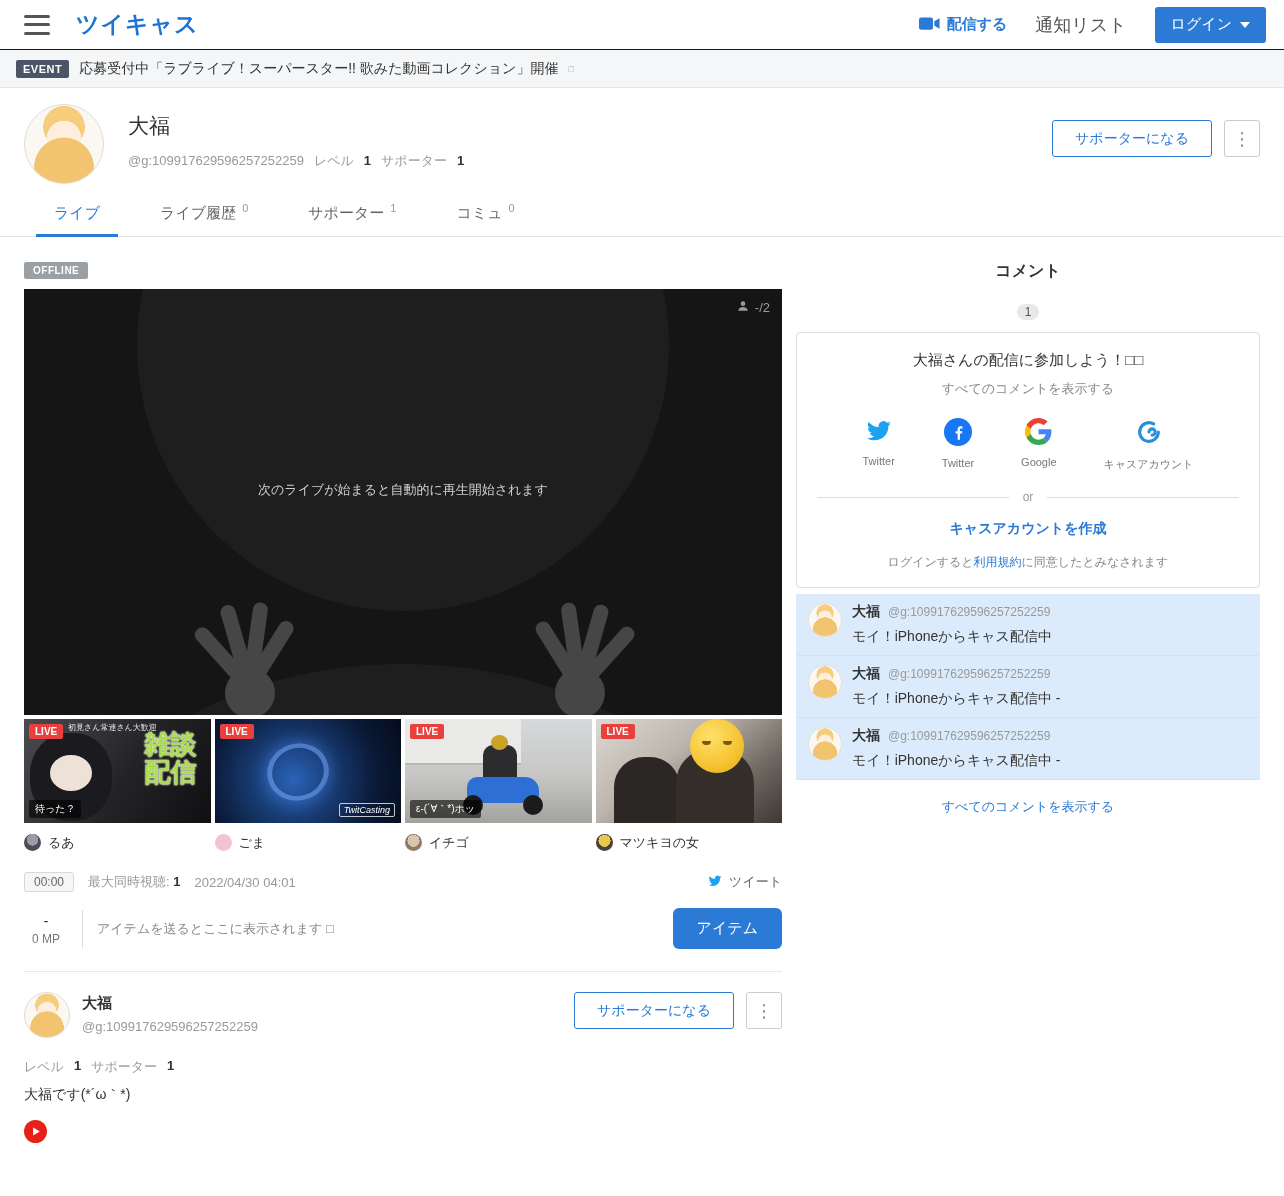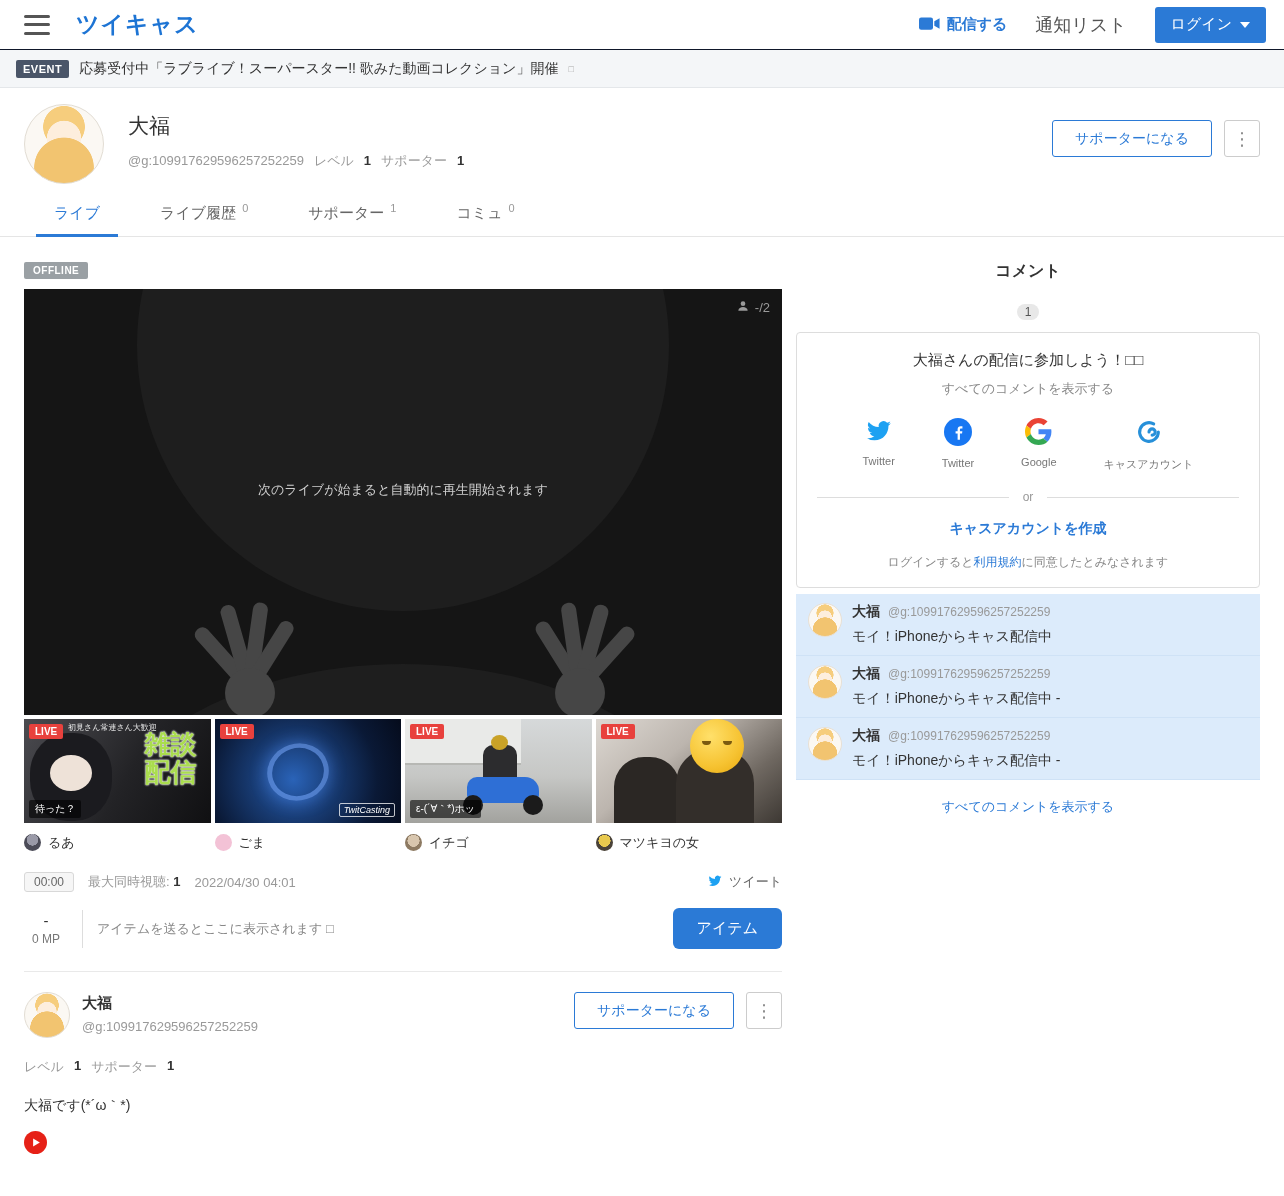--- a/index.html
+++ b/index.html
@@ -133,21 +133,21 @@
       radial-gradient(circle at 50% 80%, #f2c470 0 40%, transparent 41%),
       radial-gradient(circle at 50% 42%, #fdeedd 0 28%, transparent 29%),
       radial-gradient(circle at 50% 28%, #f6cd7d 0 30%, transparent 31%),
       #fbf8f3; }
   .bio-id-block { margin-left: 12px; padding-top: 2px; }
   .bio-name { font-size: 15px; font-weight: bold; color:#333; }
   .bio-userid { font-size: 13px; color:#999; margin-top: 6px; }
   .bio-actions { margin-left:auto; display:flex; gap:12px; }
   .bio-meta { margin-top: 20px; font-size: 13px; color:#999; display:flex; gap:10px; }
   .bio-meta b { color:#333; }
-  .bio-desc { margin-top: 21px; font-size: 14px; color:#333; }
+  .bio-desc { margin-top: 10px; font-size: 14px; color:#333; }
   .yt-link { display:inline-block; margin-top: 16px; cursor:pointer; }
 
   
   .comments-head { display:flex; align-items:center; gap: 22px; flex-direction: column; }
   .comments-title { font-size: 16px; font-weight: bold; color:#333; }
   .comments-count { background:#e8e8e8; color:#555; font-size:12px; padding: 1px 8px; border-radius: 9px; }
 
   .login-box { margin-top: 12px; border:1px solid #ddd; border-radius:4px; padding: 18px 20px 16px; text-align:center; }
   .login-title { font-size: 15px; color:#333; }
   .login-sub { font-size: 13px; color:#888; margin-top: 10px; }

